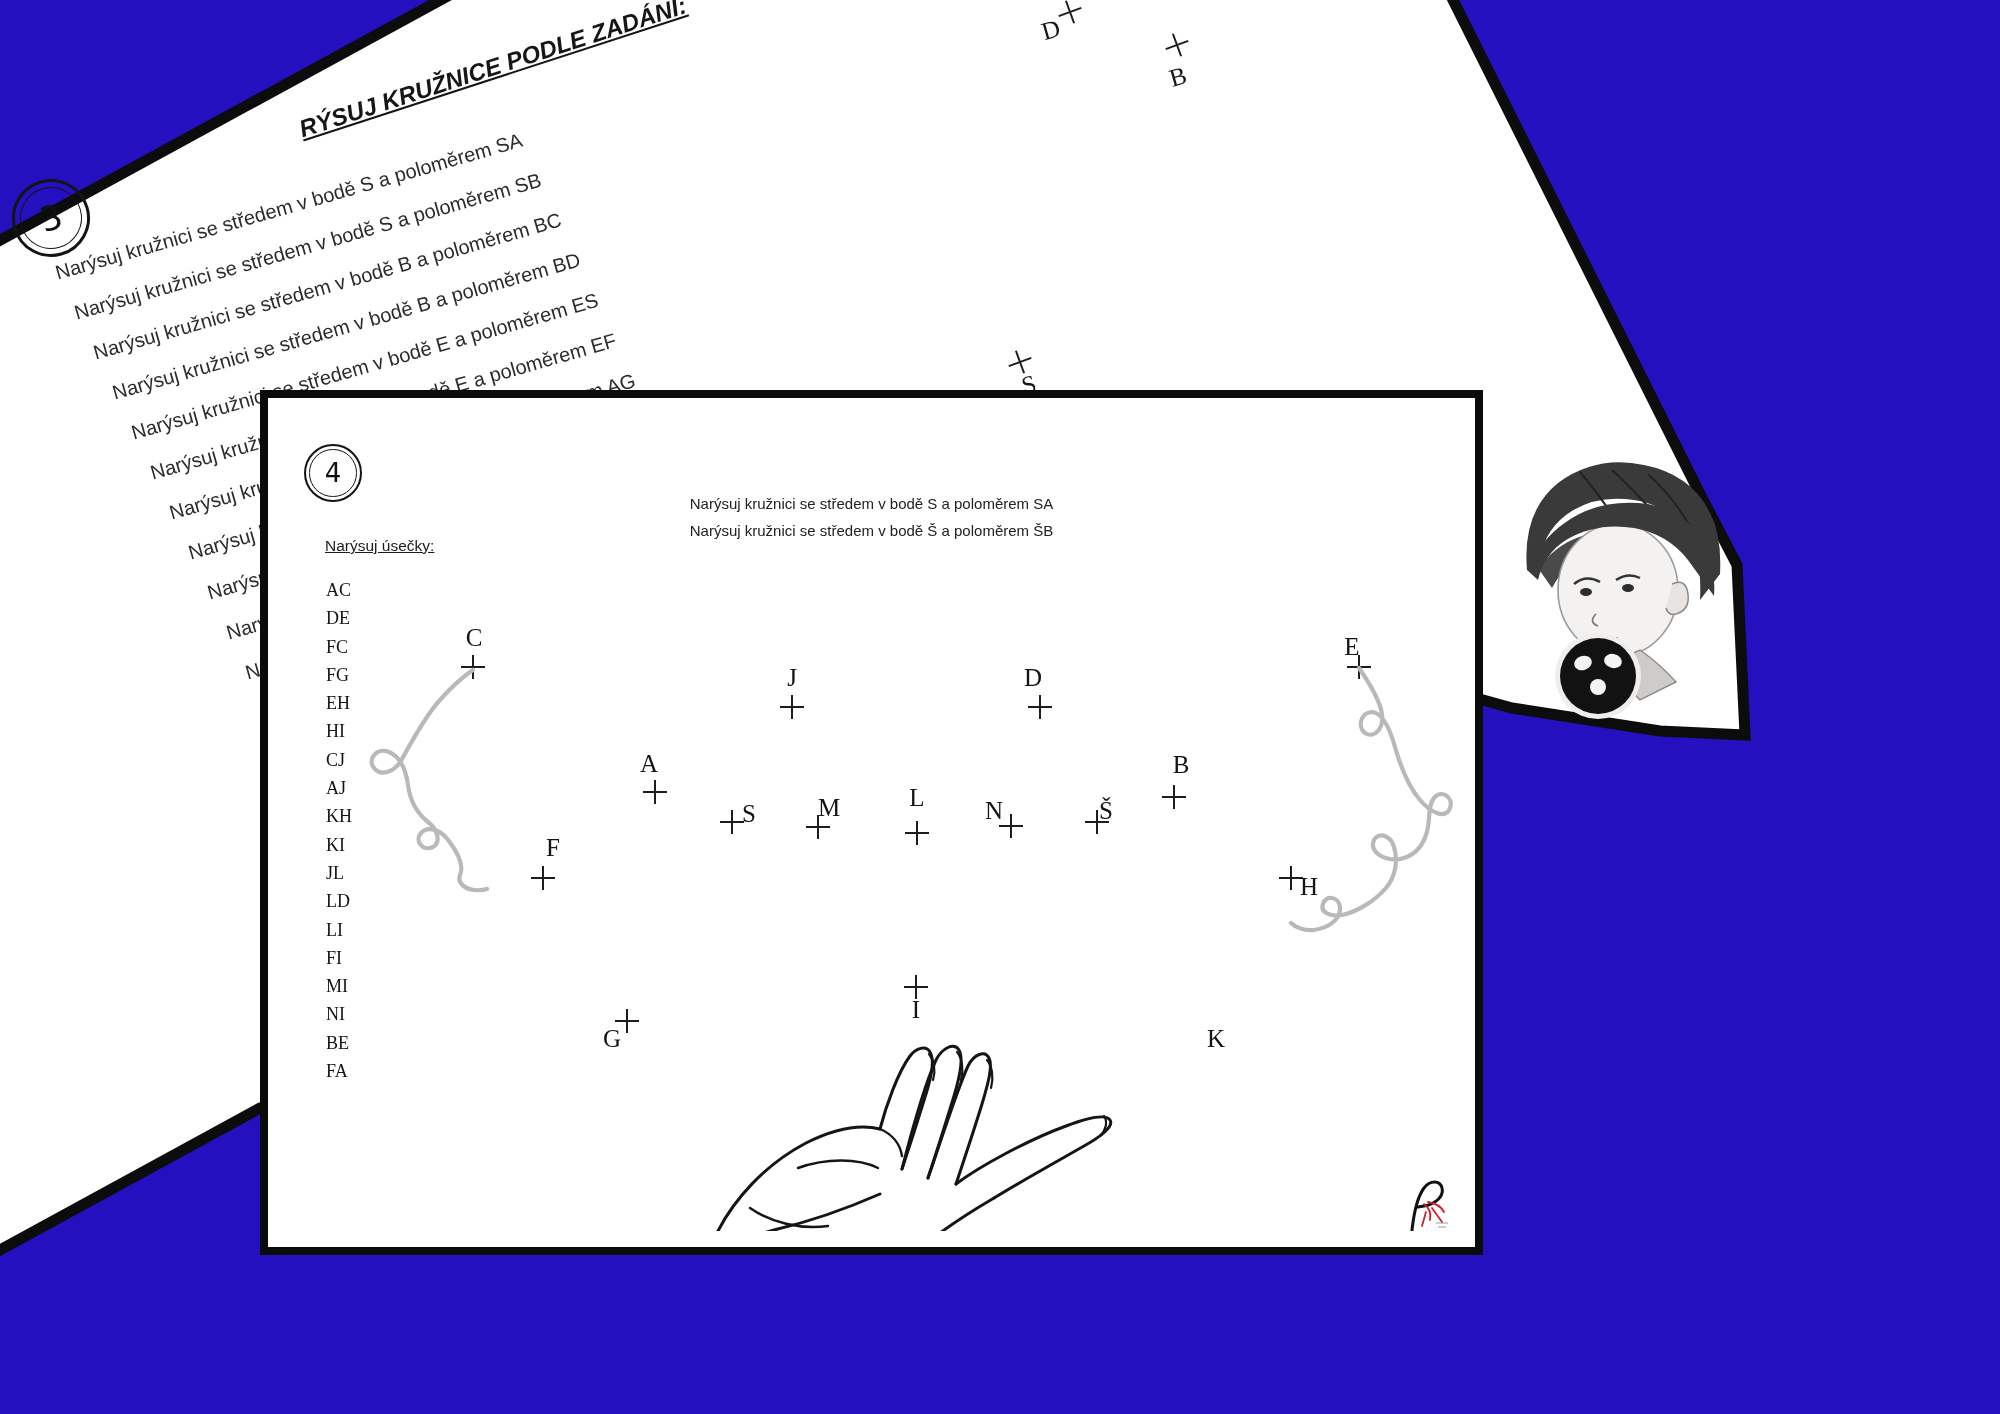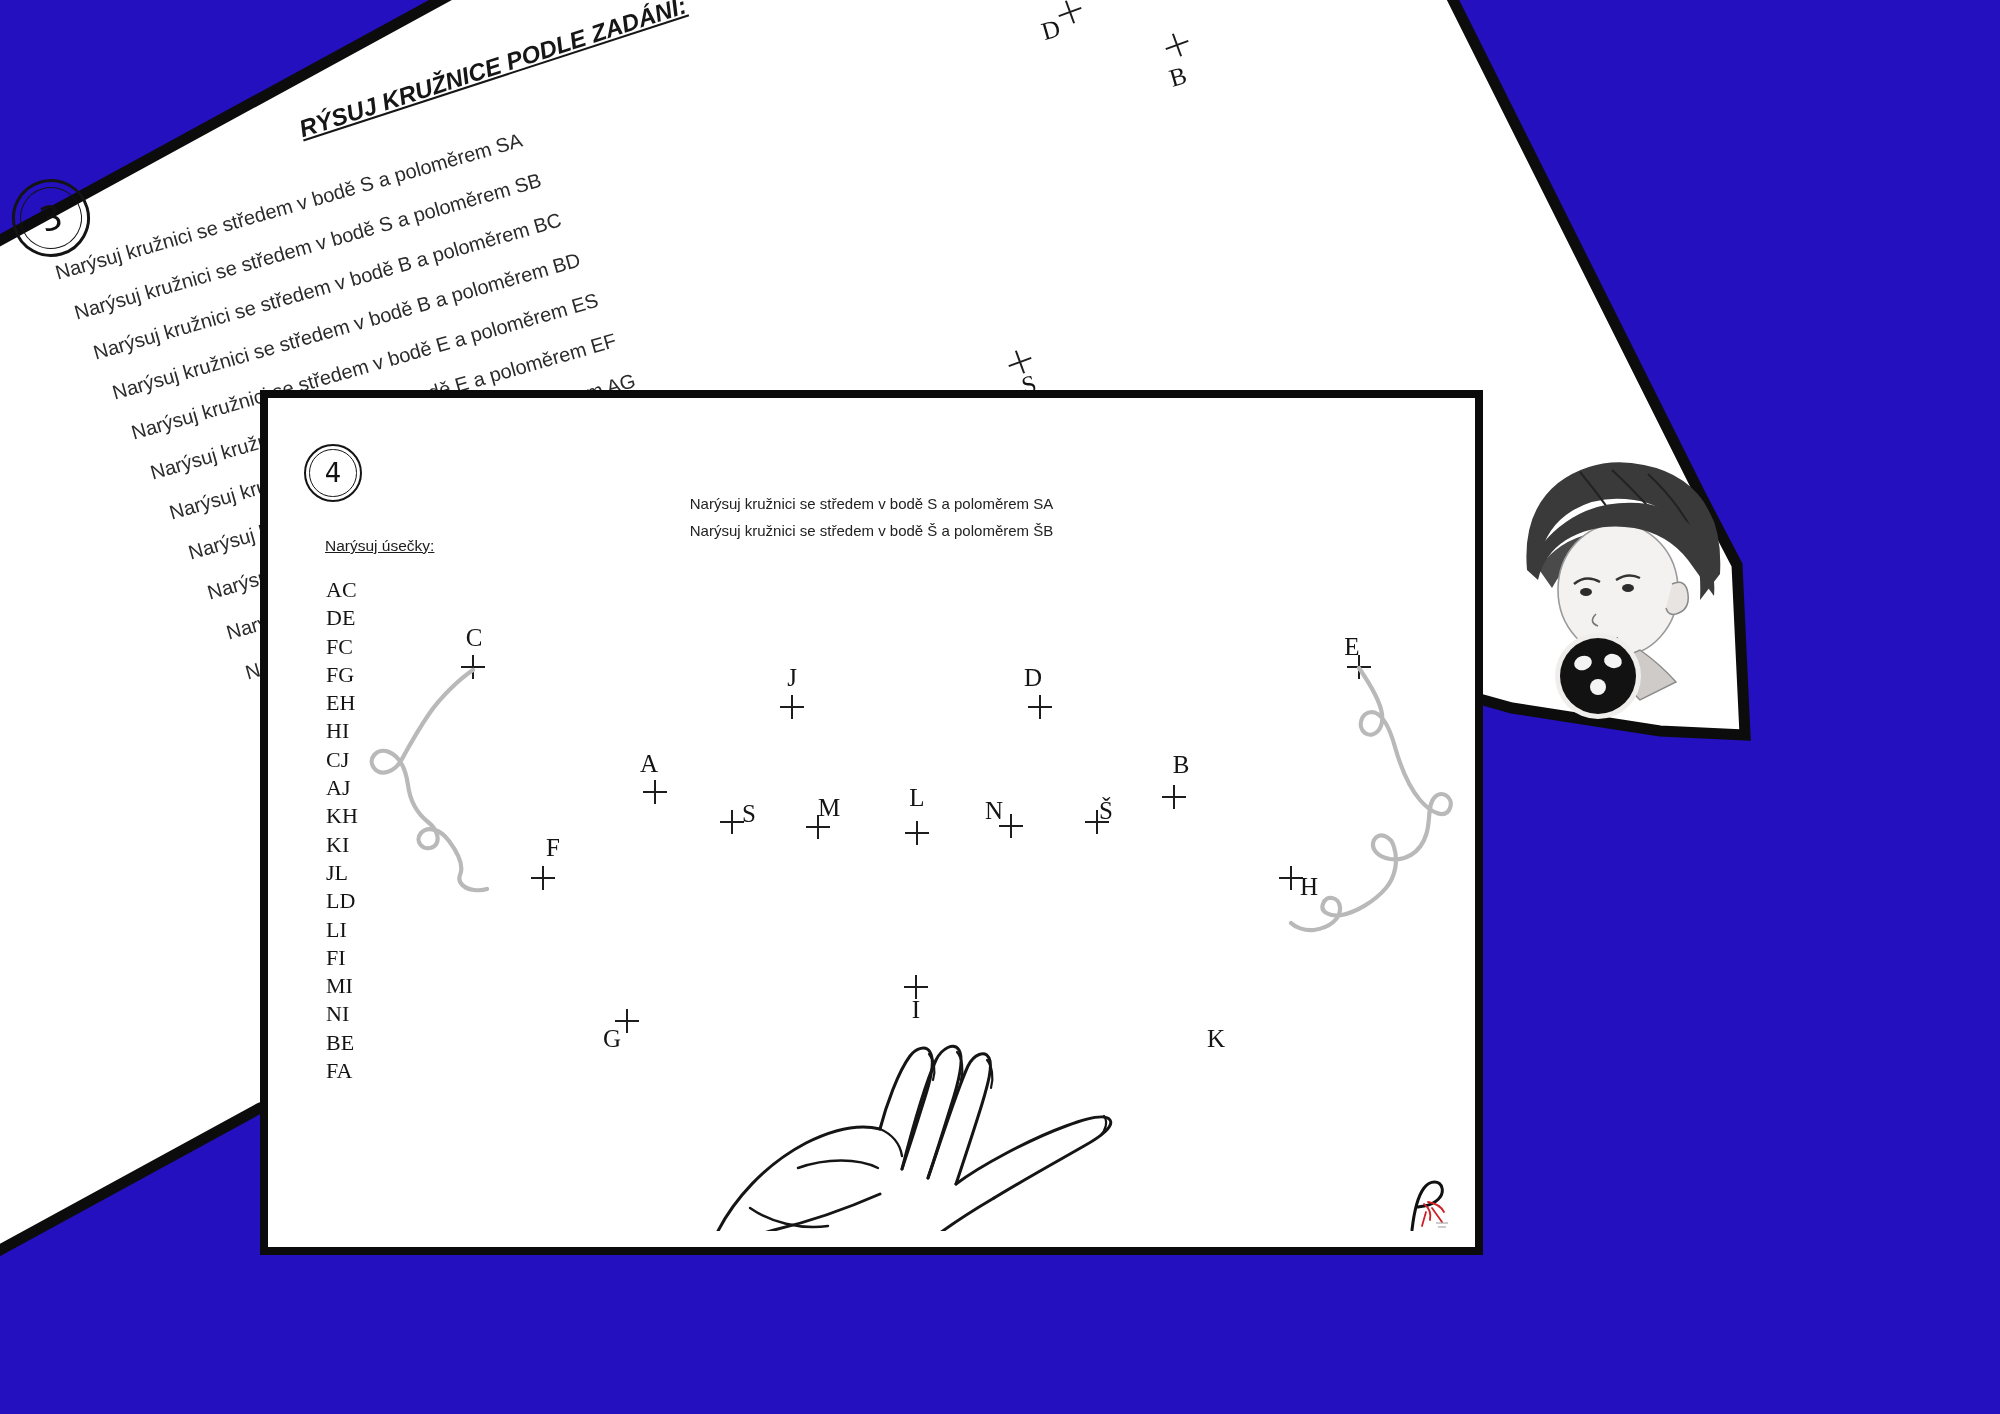--- a/index.html
+++ b/index.html
@@ -31,21 +31,21 @@
   
   #frontpage{position:absolute;left:260px;top:390px;width:1207px;height:849px;
              background:#ffffff;border:8px solid #0b0b0b;}
   #fbadge{left:36px;top:46px;width:54px;height:54px;border-width:2.6px;}
   #fbadge .inner{font-size:26px;}
   #ftitle{left:0;top:54px;width:100%;text-align:center;font-size:21px;font-weight:bold;
           font-style:italic;text-decoration:underline;color:#131313;letter-spacing:.2px;}
   .fsub{left:0;width:100%;text-align:center;font-size:15px;color:#222;}
   #fheading{left:57px;top:139px;font-size:15.5px;color:#1c1c1c;text-decoration:underline;}
   #seglist{left:58px;top:178px;font-family:"Liberation Serif","DejaVu Serif",serif;
-           font-size:22px;line-height:28.3px;color:#141414;}
+           font-size:18px;line-height:28.3px;color:#141414;}
   #fx-overlay{position:absolute;left:0;top:0;width:1191px;height:833px;pointer-events:none;}
 </style>
 </head>
 <body>
 
 <div id="stage">
 
   <svg id="backsheet" viewBox="0 0 2000 1414" width="2000" height="1414">
     <defs>
       <clipPath id="bpclip">

